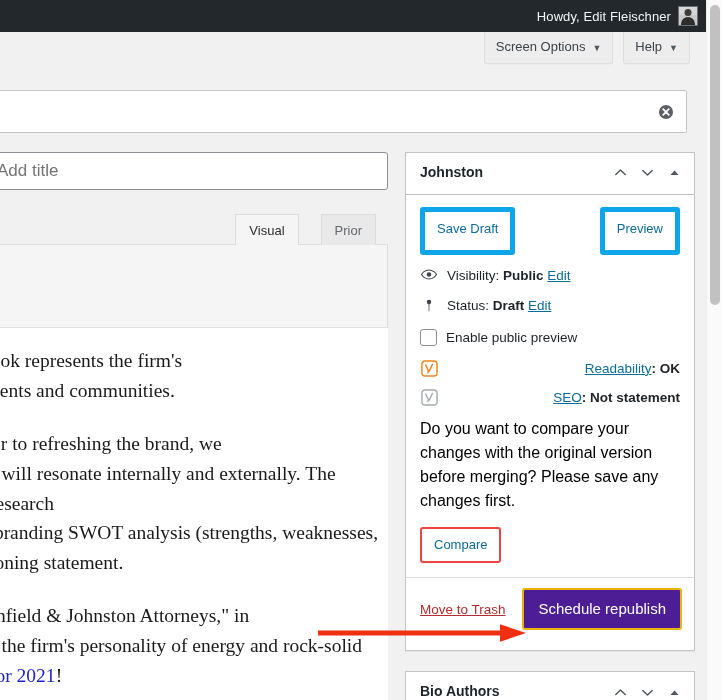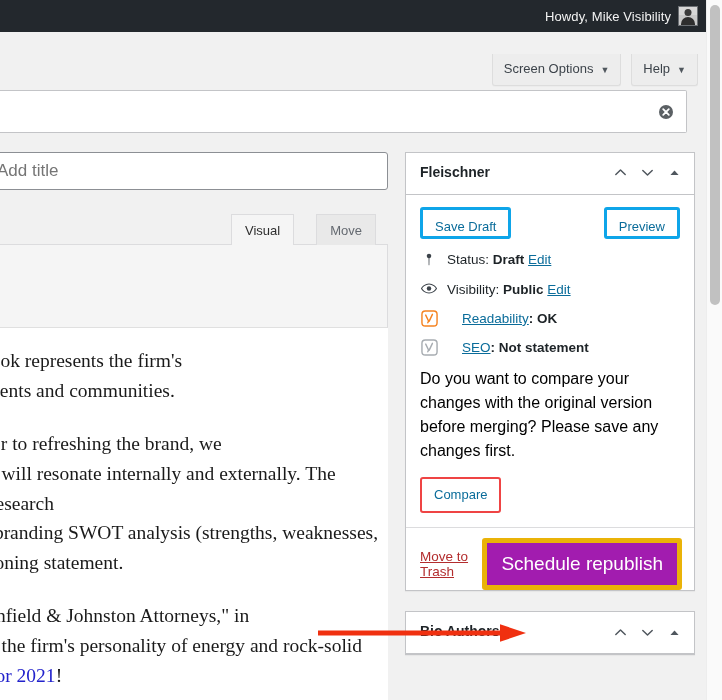--- a/index.html
+++ b/index.html
@@ -31,22 +31,22 @@
     width: 7px; height: 7px; border-radius: 50%; background: #3b3b3b;
   }
   .avatar .body {
     position: absolute; left: 50%; bottom: 0; transform: translateX(-50%);
     width: 14px; height: 8px; border-radius: 7px 7px 0 0; background: #2e2e2e;
   }
   .avatar .bgtop { position:absolute; inset:0 0 55% 0; background:#d7d7d7; }
 
   
   .screen-meta {
-    position: absolute; top: 32px; left: 8px; width: 706px; height: 54px;
-    background: #f1f1f1; display: flex; align-items: flex-end; justify-content: flex-end;
+    position: absolute; top: 32px; left: 0; width: 706px; height: 54px;
+    background: #f1f1f1; display: flex; align-items: flex-start; justify-content: flex-end;
     padding-right: 16px; gap: 10px; z-index: 20;
   }
   .meta-btn {
     background: #ededed; border: 1px solid #ddd; border-top: none;
     border-radius: 0 0 3px 3px; color: #3c434a; font-size: 13px;
     padding: 6px 11px 7px 11px; line-height: 1.4; cursor: pointer;
     display: inline-flex; align-items: center; gap: 7px; box-shadow: 0 1px 0 rgba(0,0,0,.02);
   }
   .meta-btn .caret { font-size: 9px; color: #50575e; position: relative; top: 1px; }
 
@@ -118,26 +118,26 @@
   .mb-actions { display: flex; align-items: center; gap: 11px; }
   .mb-actions .ic { cursor: pointer; display: flex; align-items: center; justify-content: center; width: 16px; height: 16px; }
   .mb-body { padding: 12px 14px 14px 14px; }
 
   .btn-row { display: flex; align-items: center; justify-content: space-between; margin-bottom: 11px; }
   .btn {
     font-family: "Liberation Sans", sans-serif; font-size: 13px; line-height: 1;
     cursor: pointer; border-radius: 3px; white-space: nowrap;
   }
   .btn-secondary {
-    background: #fff; border: 3px solid #0ea5e9; color: #0a6c9a;
-    padding: 10px 12px 3px 12px;
+    background: #fff; border: 5px solid #0ea5e9; color: #0a6c9a;
+    padding: 10px 12px 15px 12px;
   }
   .btn-primary {
-    background: #a21caf; border: 5px solid #eab308; color: #fff;
-    padding: 11px 14px 12px 14px; font-size: 19px;
+    background: #4c1d95; border: 2px solid #eab308; color: #fff;
+    padding: 11px 14px 12px 14px; font-size: 15px;
   }
   .btn-compare {
     background: #fff; border: 2px solid #ef4444; color: #0a6c9a;
     padding: 9px 12px 10px 12px;
   }
 
   .misc-row {
     display: flex; align-items: flex-start; gap: 9px;
     font-size: 13.5px; color: #1d2327; line-height: 1.55; margin-bottom: 9px;
   }
@@ -146,34 +146,34 @@
   .misc-row b { font-weight: bold; }
   .lnk { color: #0a6c9a; text-decoration: underline; cursor: pointer; }
 
   .cbrow { display: flex; align-items: center; gap: 9px; margin: 13px 0 13px 0; }
   .cbox {
     width: 17px; height: 17px; border: 1px solid #8c8f94; border-radius: 3px;
     background: #fff; cursor: pointer; flex: 0 0 17px;
   }
   .cblabel { font-size: 13.5px; color: #1d2327; }
 
-  .yrow { display: flex; align-items: center; gap: 24px; margin-bottom: 11px; font-size: 13.5px; color: #1d2327; }
+  .yrow { display: flex; align-items: center; gap: 24px; margin-bottom: 11px; font-size: 13.5px; color: #1d2327; justify-content: space-between; }
   .ybadge {
     width: 18px; height: 18px; flex: 0 0 18px;
     display: flex; align-items: center; justify-content: center;
   }
   .ytext b { font-weight: bold; }
 
   .compare-text {
     font-size: 16px; color: #000000; line-height: 1.5; margin: 3px 0 14px 0;
   }
 
   .mb-footer {
     display: flex; align-items: center; justify-content: space-between;
-    padding: 10px 12px 0 14px; border-top: 1px solid #dcdcde; background: #fff;
+    padding: 10px 12px 20px 14px; border-top: 1px solid #dcdcde; background: #fff;
   }
   .trash { color: #b32d2e; font-size: 13.5px; text-decoration: underline; cursor: pointer; }
 
   
   .arrow { position: absolute; left: 318px; top: 622px; width: 216px; height: 22px; z-index: 60; pointer-events: none; }
 
   
   .scroll-track {
     position: absolute; right: 0; top: 0; width: 16px; height: 700px;
     background: #fafafa; border-left: 1px solid #ededed; z-index: 50;
@@ -183,21 +183,21 @@
     background: #c1c1c1; border-radius: 6px;
   }
   .adminbar-gap { position:absolute; left:706px; top:0; width:16px; height:32px; background:#fff; z-index:45; }
 </style>
 </head>
 <body>
 
 <div id="root">
 
   <div class="adminbar">
-    <span class="howdy">Howdy, Mike Visibility</span>
+    <span class="howdy">Howdy, Edit Fleischner</span>
     <span class="avatar">
       <span class="bgtop"></span>
       <span class="head"></span>
       <span class="body"></span>
     </span>
   </div>
   <div class="adminbar-gap"></div>
 
   <div class="screen-meta">
     <div class="meta-btn">
@@ -222,41 +222,41 @@
   <div class="post-body">
 
     <div class="col-left">
       <div class="title-wrap">
         <input class="title-input" type="text" placeholder="Add title" style="">
       </div>
 
       <div class="editor-wrap">
         <div class="editor-tabs">
           <div class="etab active">Visual</div>
-          <div class="etab">Move</div>
+          <div class="etab">Prior</div>
         </div>
         <div class="editor-toolbar"></div>
         <div class="editor-canvas">
           <p>e! The new look represents the firm's
 lients and communities.</p>
           <p> War era. Prior to refreshing the brand, we
 s will resonate internally and externally. The research
  branding SWOT analysis (strengths, weaknesses,
 ioning statement.</p>
           <p class="p-last"><span>chfield, Critchfield &amp; Johnston Attorneys," in
 s the firm's personality of energy and rock-solid</span><br><a>for 2021</a><span>!</span></p>
         </div>
       </div>
     </div>
 
     <div class="col-right">
 
       <div class="metabox">
         <div class="mb-head">
-          <span class="mb-title">Fleischner</span>
+          <span class="mb-title">Johnston</span>
           <span class="mb-actions">
             <span class="ic">
               <svg width="15" height="15" viewBox="0 0 16 16">
                   <path d="M3 10.2 L8 5.4 L13 10.2" fill="none" stroke="#50575e" stroke-width="1.6" stroke-linecap="round" stroke-linejoin="round"></path>
                 </svg>
             </span>
             <span class="ic">
               <svg width="15" height="15" viewBox="0 0 16 16">
                   <path d="M3 5.8 L8 10.6 L13 5.8" fill="none" stroke="#50575e" stroke-width="1.6" stroke-linecap="round" stroke-linejoin="round"></path>
                 </svg>
@@ -266,50 +266,54 @@
                   <path d="M8 5.5 L13 11 L3 11 Z" fill="#50575e"></path>
                 </svg>
             </span>
           </span>
         </div>
 
         <div class="mb-body">
           <div class="btn-row">
             <button class="btn btn-secondary">Save Draft</button>
             <button class="btn btn-secondary">Preview</button>
-          </div>
-
-          <div class="misc-row">
-            <span class="gi">
-              <svg width="14" height="15" viewBox="0 0 16 16">
-                  <path d="M8 1.5 a2.6 2.6 0 0 1 2.6 2.6 a2.6 2.6 0 0 1-2.1 2.54 L8.4 14.3 a.4.4 0 0 1-.8 0 L7.5 6.64 A2.6 2.6 0 0 1 5.4 4.1 A2.6 2.6 0 0 1 8 1.5 Z" fill="#3c434a"></path>
-                </svg>
-            </span>
-            <span class="txt">
-              <span>Status:</span>
-              <b>Draft</b>
-              <span class="lnk">Edit</span>
-            </span>
           </div>
 
           <div class="misc-row">
             <span class="gi">
               <svg width="16" height="13" viewBox="0 0 18 12">
                 <path d="M9 .9 C4.6.9 1.4 4.2.6 6 c.8 1.8 4 5.1 8.4 5.1 S16.6 7.8 17.4 6 C16.6 4.2 13.4.9 9 .9 Z" fill="none" stroke="#3c434a" stroke-width="1.2"></path>
                 <circle cx="9" cy="6" r="2.5" fill="#3c434a"></circle>
               </svg>
             </span>
             <span class="txt">
               <span>Visibility:</span>
               <b>Public</b>
               <span class="lnk">Edit</span>
             </span>
           </div>
 
-
+          <div class="misc-row">
+            <span class="gi">
+              <svg width="14" height="15" viewBox="0 0 16 16">
+                  <path d="M8 1.5 a2.6 2.6 0 0 1 2.6 2.6 a2.6 2.6 0 0 1-2.1 2.54 L8.4 14.3 a.4.4 0 0 1-.8 0 L7.5 6.64 A2.6 2.6 0 0 1 5.4 4.1 A2.6 2.6 0 0 1 8 1.5 Z" fill="#3c434a"></path>
+                </svg>
+            </span>
+            <span class="txt">
+              <span>Status:</span>
+              <b>Draft</b>
+              <span class="lnk">Edit</span>
+            </span>
+          </div>
+
+
+          <div class="cbrow">
+            <span class="cbox"></span>
+            <span class="cblabel">Enable public preview</span>
+          </div>
 
           <div class="yrow">
             <span class="ybadge">
               <svg width="17" height="17" viewBox="0 0 18 18">
                 <rect x="1" y="1" width="16" height="16" rx="3.5" fill="none" stroke="#f5821f" stroke-width="1.5"></rect>
                 <path d="M5 5.4 L8 11.6 L7.2 13.6" fill="none" stroke="#f5821f" stroke-width="1.5" stroke-linecap="round" stroke-linejoin="round"></path>
                 <path d="M12.1 4.6 L8.7 11.8" fill="none" stroke="#f5821f" stroke-width="1.5" stroke-linecap="round"></path>
               </svg>
             </span>
             <span class="ytext">

